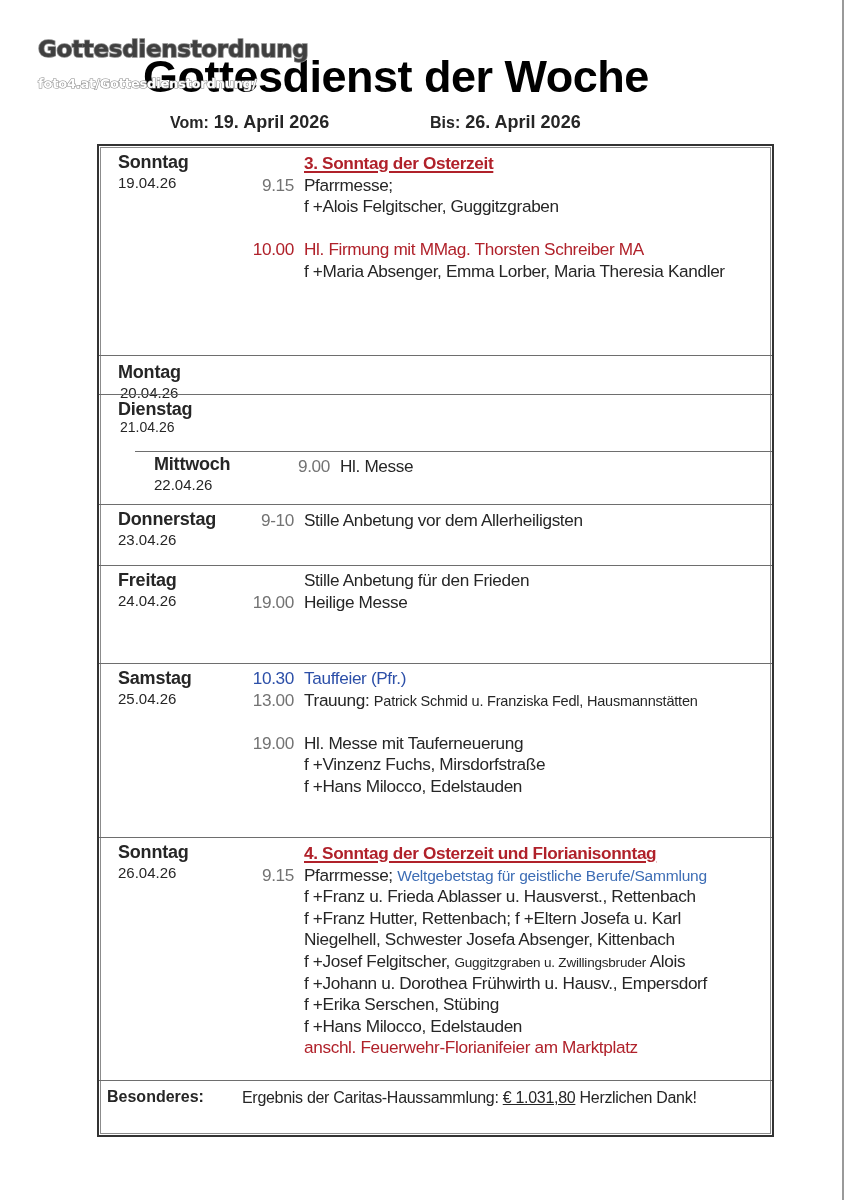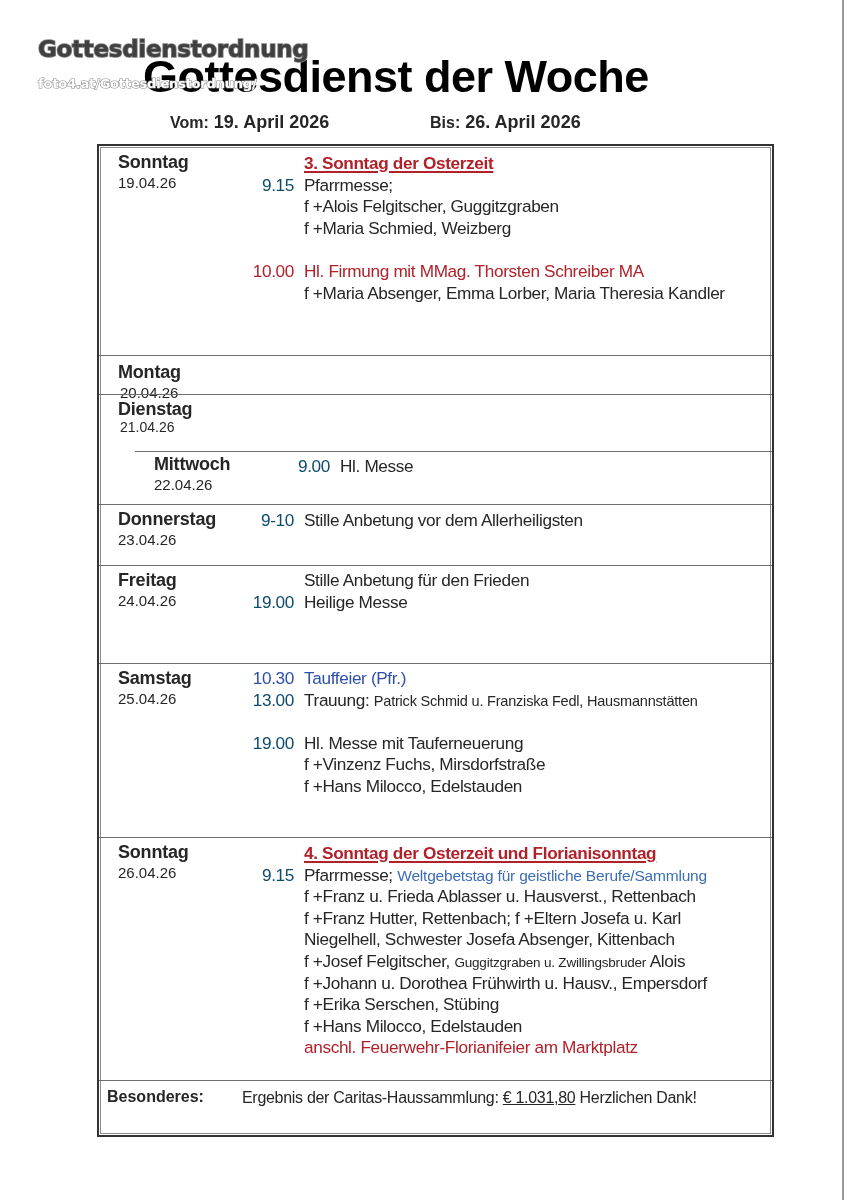--- a/index.html
+++ b/index.html
@@ -54,21 +54,21 @@
   .date {
     position: absolute; left: 19px; top: 28px;
     font-size: 15px; color: #262626;
   }
   .entries { position: absolute; left: 0; right: 0; top: 7px; }
   .line {
     position: relative; height: 21.6px; line-height: 21.6px;
     font-size: 17.2px; white-space: nowrap; letter-spacing: -0.35px;
   }
   .time {
-    position: absolute; left: 0; width: 195px; text-align: right; color: #0c4a6e;
+    position: absolute; left: 0; width: 195px; text-align: right; color: #737373;
   }
   .text { position: absolute; left: 205px; color: #262626; }
   .red { color: #b0212a !important; }
   .blue { color: #2c4fa8 !important; }
   .lightblue { color: #3d6db5 !important; }
   .heading { font-weight: bold; text-decoration: underline; text-decoration-thickness: 1.5px; text-underline-offset: 2px; }
   .small { font-size: 14.5px; letter-spacing: -0.2px; }
   .gap { height: 21.6px; }
 
   .bes-label {
@@ -107,23 +107,20 @@
       <div class="line">
           <span class="text red heading">3. Sonntag der Osterzeit</span>
         </div>
       <div class="line">
         <span class="time">9.15</span>
         <span class="text">Pfarrmesse;</span>
       </div>
       <div class="line">
         <span class="text">f +Alois Felgitscher, Guggitzgraben</span>
       </div>
-      <div class="line">
-        <span class="text">f +Maria Schmied, Weizberg</span>
-      </div>
       <div class="gap"></div>
       <div class="line">
         <span class="time red">10.00</span>
         <span class="text red">Hl. Firmung mit MMag. Thorsten Schreiber MA</span>
       </div>
       <div class="line">
         <span class="text">f +Maria Absenger, Emma Lorber, Maria Theresia Kandler</span>
       </div>
     </div>
   </div>

